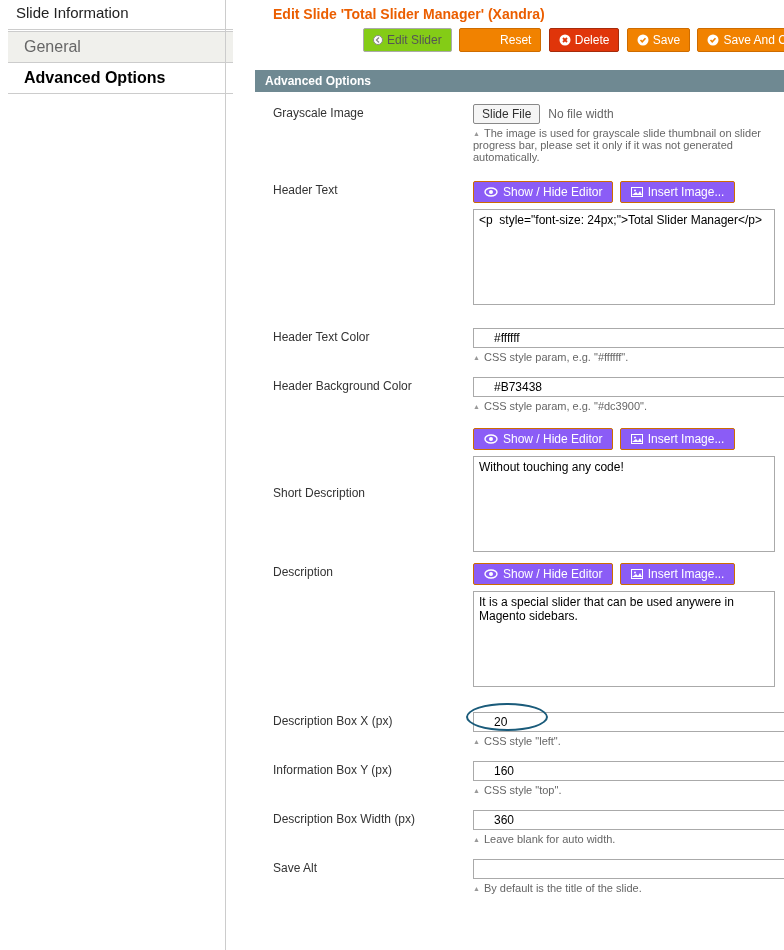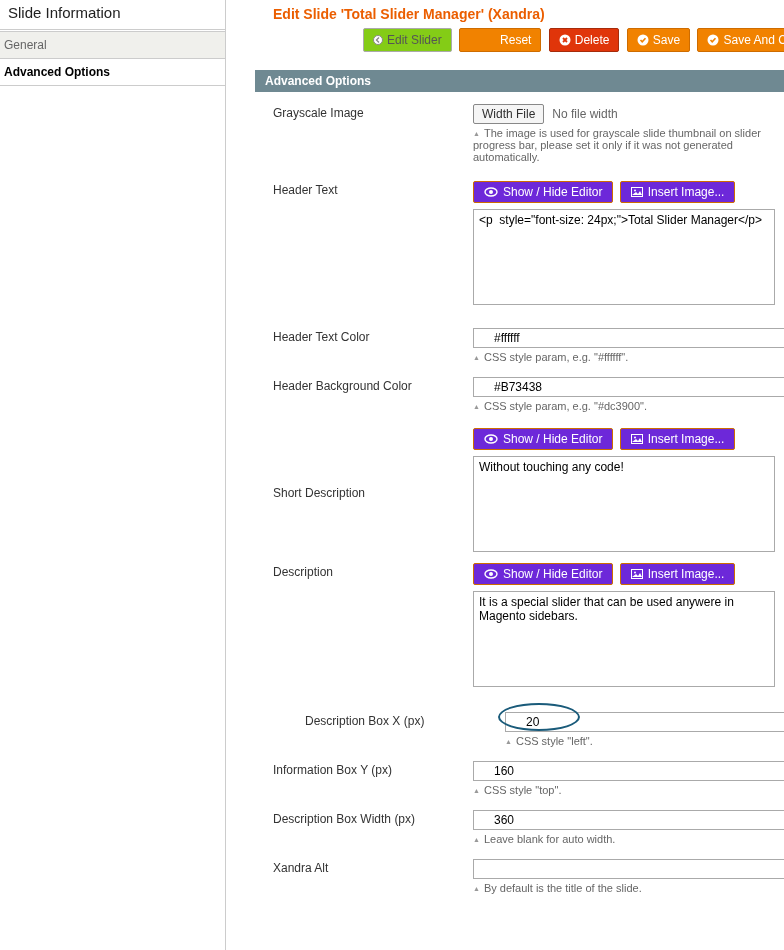--- a/index.html
+++ b/index.html
@@ -1,20 +1,20 @@
 <!DOCTYPE html>
 <html><head>
 <meta charset="utf-8">
 <style>
 body { margin:0; font-family:Arial,Helvetica,sans-serif; font-size:12px; color:#2f2f2f; background:#fff; }
 .page { width:784px; height:950px; position:relative; overflow:hidden; }
-.sidebar { position:absolute; left:0; top:0; width:225px; }
+.sidebar { position:absolute; left:8px; top:0; width:225px; }
 .sidebar-title { background:#fff; padding:4px 8px 8px 8px; font-size:15px; color:#222; border-bottom:1px solid #ccc; }
 .side-tabs { margin-top:2px; }
-.side-tab { padding:6px 4px; font-size:12px; cursor:pointer; border:1px solid #ccc; border-left:none; border-right:none; margin-top:-1px; background:#fff; }
+.side-tab { padding:6px 16px; font-size:16px; cursor:pointer; border:1px solid #ccc; border-left:none; border-right:none; margin-top:-1px; background:#fff; }
 .side-tab.general { background:#f0f0ec; color:#666; }
 .side-tab.active { font-weight:bold; color:#000; background:#fff; }
 .vert-line { position:absolute; left:225px; top:0; bottom:0; width:1px; background:#ccc; }
 .main { position:absolute; left:255px; top:0; right:0; }
 .page-header { padding:6px 0 0 18px; }
 .page-title { color:#EB5E00; font-weight:bold; font-size:14px; }
 .toolbar { margin-top:6px; padding-left:90px; white-space:nowrap; }
 .btn { display:inline-flex; align-items:center; padding:2px 9px; font-size:12px; color:#fff; border:1px solid; border-radius:2px; margin-right:4px; cursor:pointer; vertical-align:top; line-height:18px; }
 .btn svg { margin-right:4px; display:block; }
 .btn.back { background:#84cc16; color:#555; border-color:#aaa; }
@@ -25,21 +25,21 @@
 .section-head { background:#6F8992; color:#fff; font-weight:bold; font-size:12px; padding:4px 10px; }
 .form-area { padding:8px 0 0 18px; }
 .field-row { display:flex; padding:4px 0; }
 .field-label { width:200px; color:#333; font-size:12px; padding-top:2px; }
 .field-control { flex:1; min-width:0; }
 .field-control input[type=text] { width:290px; padding:2px 20px; border:1px solid #aaa; font-size:12px; font-family:Arial; }
 .field-control textarea { width:290px; padding:3px 5px; border:1px solid #aaa; font-size:12px; font-family:Arial; resize:none; }
 .hint { font-size:11px; color:#666; margin-top:3px; max-width:290px; }
 .hint::before { content:"\25B2"; font-size:7px; color:#999; margin-right:4px; position:relative; top:-1px; }
 .editor-btns { margin-bottom:6px; }
-.ebtn { display:inline-flex; align-items:center; background:#6d28d9; color:#fff; border:1px solid #CE6C00; border-radius:2px; padding:3px 10px; font-size:12px; margin-right:3px; cursor:pointer; }
+.ebtn { display:inline-flex; align-items:center; background:#8b5cf6; color:#fff; border:1px solid #CE6C00; border-radius:2px; padding:3px 10px; font-size:12px; margin-right:3px; cursor:pointer; }
 .ebtn svg { margin-right:5px; display:block; }
 .file-row{display:flex;align-items:center;gap:8px;}
 .file-btn{border:1px solid #888;background:#f5f5f5;padding:2px 8px;font-size:12px;cursor:pointer;border-radius:2px;}
 .file-status{color:#666;font-size:12px;}
 .circle-annot{position:absolute; border:2px solid #1a5b7a; border-radius:50%; width:78px; height:24px; pointer-events:none;}
 </style>
 </head>
 <body>
 <div class="page">
 
@@ -91,21 +91,21 @@
   </div>
 
   <div class="section">
     <div class="section-head">Advanced Options</div>
     <div class="form-area">
 
       <div class="field-row">
         <div class="field-label">Grayscale Image</div>
         <div class="field-control">
           <div class="file-row">
-            <span class="file-btn">Width File</span>
+            <span class="file-btn">Slide File</span>
             <span class="file-status">No file width</span>
           </div>
           <div class="hint">The image is used for grayscale slide thumbnail on slider progress bar, please set it only if it was not generated automatically.</div>
         </div>
       </div>
 
       <div class="field-row" style="margin-top:10px;">
         <div class="field-label">Header Text</div>
         <div class="field-control">
           <div class="editor-btns">
@@ -186,21 +186,21 @@
                     <circle cx="4" cy="3.5" r="1" fill="#fff"></circle>
                     <path d="M1 8 L5 5 L7 7 L9 4 L11 8 Z" fill="#fff"></path>
                   </svg>
               <span>Insert Image...</span>
             </span>
           </div>
           <textarea style="height: 88px;">It is a special slider that can be used anywere in Magento sidebars.</textarea>
         </div>
       </div>
 
-      <div class="field-row" style="margin-top:14px;position:relative;margin-left:32px;">
+      <div class="field-row" style="margin-top:14px;position:relative;">
         <div class="field-label">Description Box X (px)</div>
         <div class="field-control">
           <input type="text" value="20" style="">
           <div class="hint">CSS style "left".</div>
         </div>
         <div class="circle-annot" style="left:193px; top:-5px;"></div>
       </div>
 
       <div class="field-row" style="margin-top:6px;">
         <div class="field-label">Information Box Y (px)</div>
@@ -212,21 +212,21 @@
 
       <div class="field-row" style="margin-top:6px;">
         <div class="field-label">Description Box Width (px)</div>
         <div class="field-control">
           <input type="text" value="360" style="">
           <div class="hint">Leave blank for auto width.</div>
         </div>
       </div>
 
       <div class="field-row" style="margin-top:6px;">
-        <div class="field-label">Xandra Alt</div>
+        <div class="field-label">Save Alt</div>
         <div class="field-control">
           <input type="text" value="" style="">
           <div class="hint">By default is the title of the slide.</div>
         </div>
       </div>
 
     </div>
   </div>
 </div>
 

